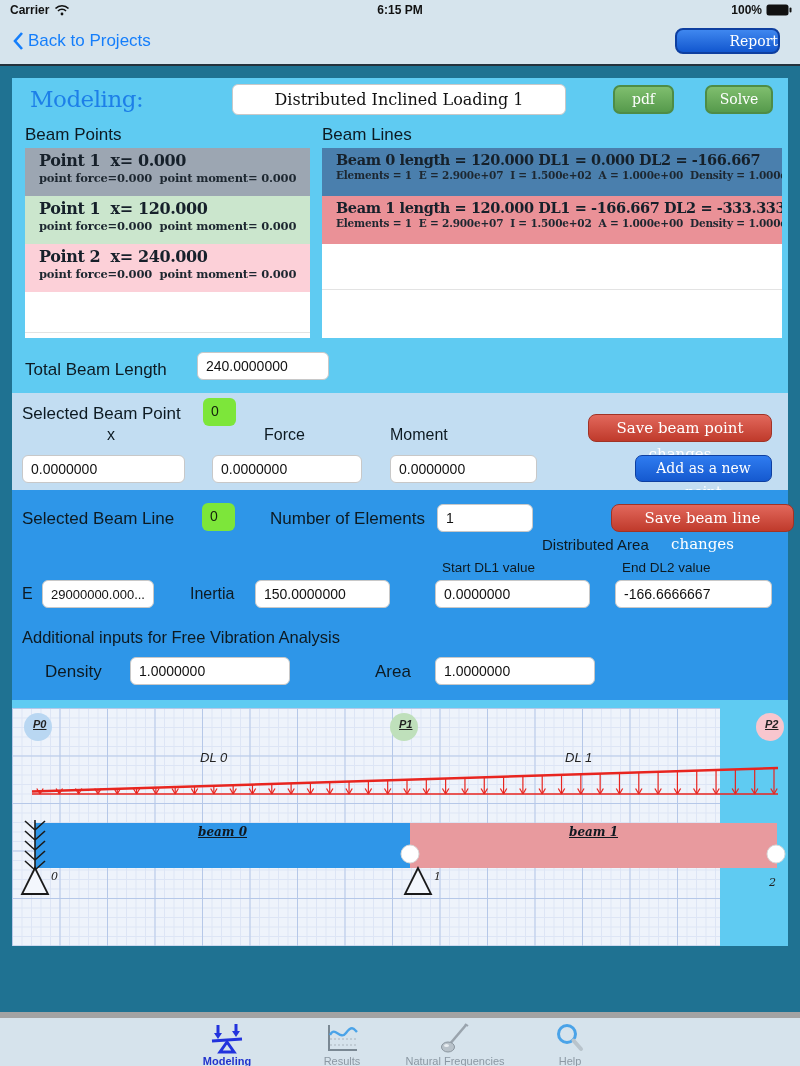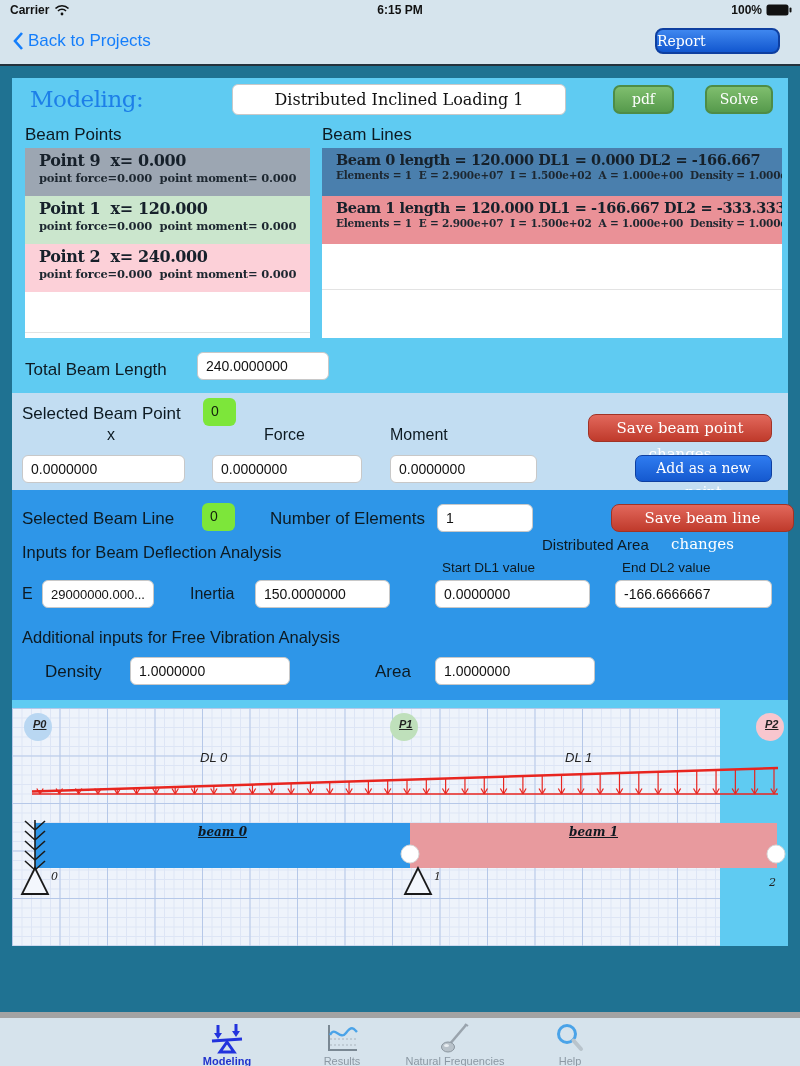--- a/index.html
+++ b/index.html
@@ -10,23 +10,23 @@
   
   .status-bar { position:absolute; left:0; top:0; width:800px; height:20px; background:#d6e4ed;
     display:flex; align-items:center; font-size:12px; font-weight:bold; color:#111; }
   .sb-left { position:absolute; left:10px; display:flex; align-items:center; gap:5px; }
   .sb-center { position:absolute; left:0; right:0; text-align:center; }
   .sb-right { position:absolute; right:8px; display:flex; align-items:center; gap:4px; }
   .nav-bar { position:absolute; left:0; top:20px; width:800px; height:46px; background:#d6e4ed;
     border-bottom:2px solid #25323c; }
   .back-link { position:absolute; left:12px; top:11px; display:flex; align-items:center; gap:4px;
     color:#157efb; font-size:17px; cursor:pointer; }
-  .report-btn { position:absolute; right:20px; top:8px; width:125px; height:26px;
+  .report-btn { position:absolute; right:20px; top:8px; width:105px; height:26px;
     background:linear-gradient(#3f87ef,#1257cf); border:2px solid #0e3fa0; border-radius:8px;
-    color:#fff; font-family:"DejaVu Serif",serif; font-size:14px; text-align:left; line-height:22px; cursor:pointer; }
+    color:#fff; font-family:"DejaVu Serif",serif; font-size:14px; text-align:right; line-height:22px; cursor:pointer; }
 
   
   .panel { position:absolute; left:12px; top:78px; width:776px; height:868px; background:#5fcbf2; }
   .modeling-label { position:absolute; left:18px; top:8px; font-family:"DejaVu Serif",serif;
     font-size:23px; color:#1d7fe8; letter-spacing:-0.5px; }
   .title-input { position:absolute; left:220px; top:6px; width:334px; height:31px; background:#fff;
     border:1px solid #c8c8c8; border-radius:6px; text-align:center; font-family:"DejaVu Serif",serif;
     font-size:16px; color:#111; }
   .grn-btn { position:absolute; top:7px; height:29px; background:linear-gradient(#7fbe6e,#569a4c);
     border:2px solid #4e8c46; border-radius:7px; color:#fff; font-family:"DejaVu Serif",serif;
@@ -129,21 +129,21 @@
     <div class="modeling-label">Modeling:</div>
     <input class="title-input" value="Distributed Inclined Loading 1" style="">
     <div class="grn-btn" style="left:601px;width:61px;">pdf</div>
     <div class="grn-btn" style="left:693px;width:68px;">Solve</div>
 
     <div class="list-header" style="left:13px;">Beam Points</div>
     <div class="list-header" style="left:310px;">Beam Lines</div>
 
     <div class="list-box points" style="left:13px;width:285px;">
       <div class="row pt-row" style="background:#9ca6b2;">
-        <div class="row-title">Point 9  x= 0.000</div>
+        <div class="row-title">Point 1  x= 0.000</div>
         <div class="row-sub">point force=0.000  point moment= 0.000</div>
       </div>
       <div class="row pt-row" style="background:#cbe6cd;">
         <div class="row-title">Point 1  x= 120.000</div>
         <div class="row-sub">point force=0.000  point moment= 0.000</div>
       </div>
       <div class="row pt-row" style="background:#fcd0d8;">
         <div class="row-title">Point 2  x= 240.000</div>
         <div class="row-sub">point force=0.000  point moment= 0.000</div>
       </div>
@@ -180,21 +180,20 @@
       <div class="blue-btn" style="left:623px;top:62px;width:137px;">Add as a new point</div>
     </div>
 
     <div class="ln-section">
       <div class="lbl" style="left:10px;top:19px;font-size:17px;">Selected Beam Line</div>
       <div class="badge" style="left:190px;top:13px;">0</div>
       <div class="lbl" style="left:258px;top:19px;font-size:17px;">Number of Elements</div>
       <input class="fld" style="left: 425px; top: 14px; width: 96px;" value="1">
       <div class="red-btn" style="left:599px;top:14px;width:183px;">Save beam line changes</div>
 
-      <div class="lbl" style="left:10px;top:53px;font-size:16.5px;">Inputs for Beam Deflection Analysis</div>
       <div class="small-lbl" style="left:530px;top:46px;font-size:15px;">Distributed Area</div>
       <div class="small-lbl" style="left:430px;top:70px;">Start DL1 value</div>
       <div class="small-lbl" style="left:610px;top:70px;">End DL2 value</div>
 
       <div class="lbl" style="left:10px;top:95px;">E</div>
       <input class="fld" style="left: 30px; top: 90px; width: 112px; font-size: 13px;" value="29000000.000...">
       <div class="lbl" style="left:178px;top:95px;">Inertia</div>
       <input class="fld" style="left: 243px; top: 90px; width: 135px;" value="150.0000000">
       <input class="fld" style="left: 423px; top: 90px; width: 155px;" value="0.0000000">
       <input class="fld" style="left: 603px; top: 90px; width: 157px;" value="-166.6666667">

